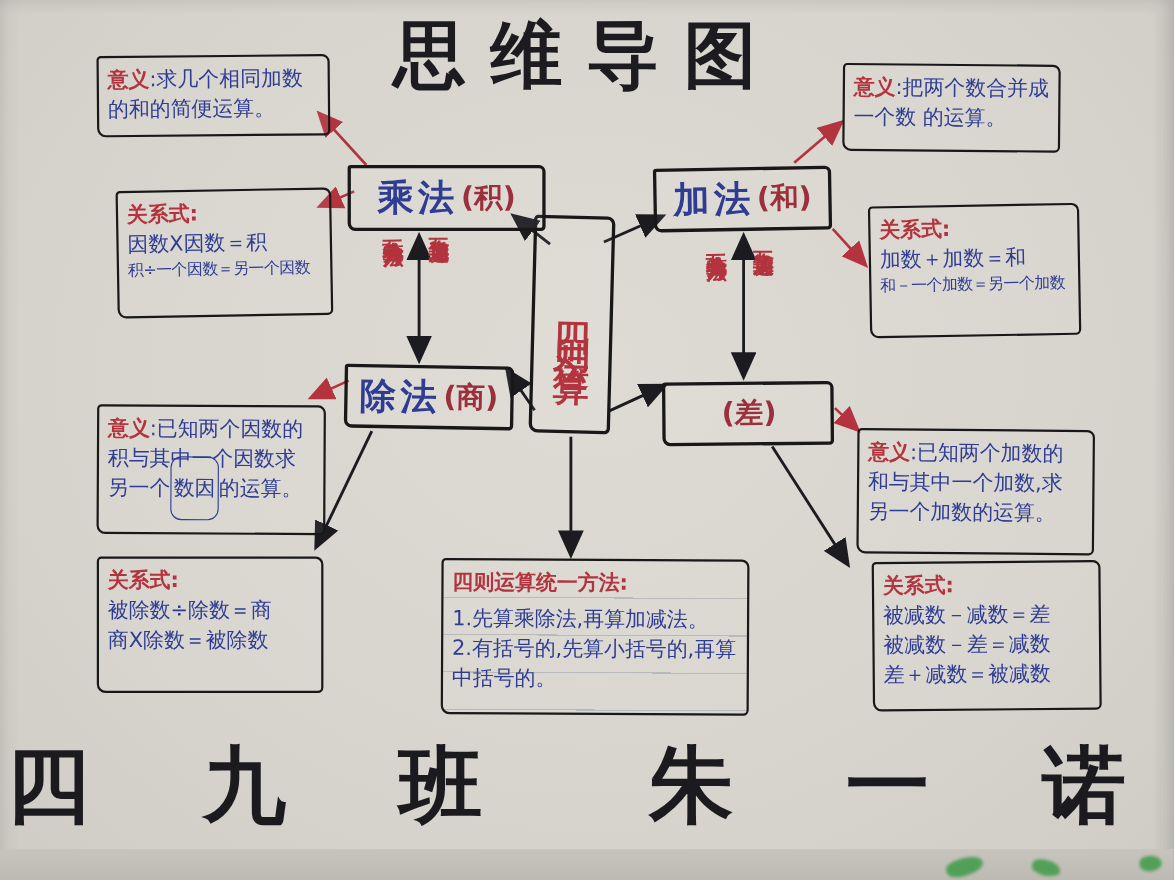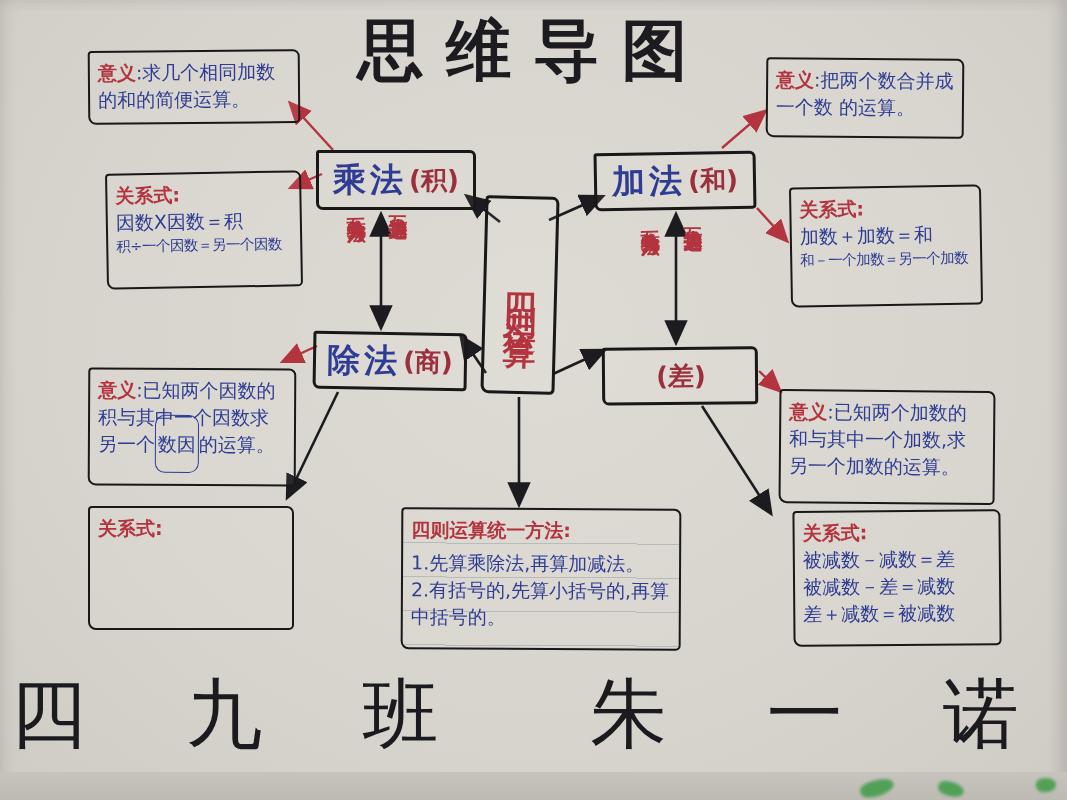--- a/index.html
+++ b/index.html
@@ -16,21 +16,21 @@
     position:relative;width:1067px;height:800px;overflow:hidden;
     background:radial-gradient(ellipse at 50% 42%, var(--paper-light) 0%, var(--paper) 62%, #cfccc5 100%);
     box-shadow:inset 0 -6px 18px rgba(60,60,60,.18), inset -8px 0 14px rgba(90,90,90,.10);
   }
   .title{
     position:absolute;top:6px;left:0;width:100%;text-align:center;
     font-size:66px;font-weight:700;letter-spacing:22px;color:var(--ink);
   }
   .footer-name{
     position:absolute;top:664px;left:0;width:100%;text-align:center;
-    font-size:76px;font-weight:400;letter-spacing:38px;color:#1b1b1f;
+    font-size:76px;font-weight:700;letter-spacing:38px;color:#1b1b1f;
   }
   .box{
     position:absolute;border:2.5px solid #181818;background:rgba(255,255,255,.06);
     padding:7px 8px;border-radius:4px 7px 5px 8px;
     color:var(--blue);line-height:1.42;
   }
   .node{
     display:flex;align-items:center;justify-content:center;
     border-width:3px;border-radius:3px 6px 4px 7px;
   }
@@ -100,21 +100,21 @@
     <line x1="702" y1="406" x2="770" y2="512" stroke="#1c1c20" stroke-width="2.6" marker-end="url(#mB)"></line>
 
     <line x1="381" y1="216" x2="381" y2="326" stroke="#1c1c20" stroke-width="2.6" marker-start="url(#mB)" marker-end="url(#mB)"></line>
     <line x1="676" y1="216" x2="676" y2="341" stroke="#1c1c20" stroke-width="2.6" marker-start="url(#mB)" marker-end="url(#mB)"></line>
   </svg>
 
   <div class="box center-box" style="left:483px;top:196px;width:74px;height:198px;transform:rotate(1.5deg)">
     <span class="vtxt">四则运算</span>
   </div>
 
-  <div class="box node" style="left:316px;top:150px;width:160px;height:60px">
+  <div class="box node" style="left:316px;top:150px;width:180px;height:60px">
     <span class="nm">乘法</span>
     <span class="pr">(积)</span>
   </div>
   <div class="box node" style="left:594px;top:152px;width:162px;height:58px;transform:rotate(-1deg)">
     <span class="nm">加法</span>
     <span class="pr">(和)</span>
   </div>
   <div class="box node" style="left:313px;top:332px;width:154px;height:58px;transform:rotate(1deg)">
     <span class="nm">除法</span>
     <span class="pr">(商)</span>
@@ -144,20 +144,22 @@
     <div class="lbl-red">关系式:</div>
     <div class="line">加数＋加数＝和</div>
     <div class="line tight">和－一个加数＝另一个加数</div>
   </div>
 
   <div class="box meaning" style="left:88px;top:368px;width:208px;height:118px;transform:rotate(0.3deg)">
     <span class="lbl-red">意义</span><span>:已知两个因数的积与其中一个因数求另一个</span><span class="circled">数因</span><span>的运算。</span>
   </div>
   <div class="box relation" style="left:88px;top:506px;width:206px;height:124px">
     <div class="lbl-red">关系式:</div>
+    <div class="line">被除数÷除数＝商</div>
+    <div class="line">商X除数＝被除数</div>
   </div>
 
   <div class="box meaning" style="left:779px;top:390px;width:216px;height:114px;transform:rotate(0.5deg)">
     <span class="lbl-red">意义</span><span>:已知两个加数的和与其中一个加数,求另一个加数的运算。</span>
   </div>
   <div class="box relation" style="left:793px;top:510px;width:208px;height:136px;transform:rotate(-0.5deg)">
     <div class="lbl-red">关系式:</div>
     <div class="line">被减数－减数＝差</div>
     <div class="line">被减数－差＝减数</div>
     <div class="line">差＋减数＝被减数</div>

